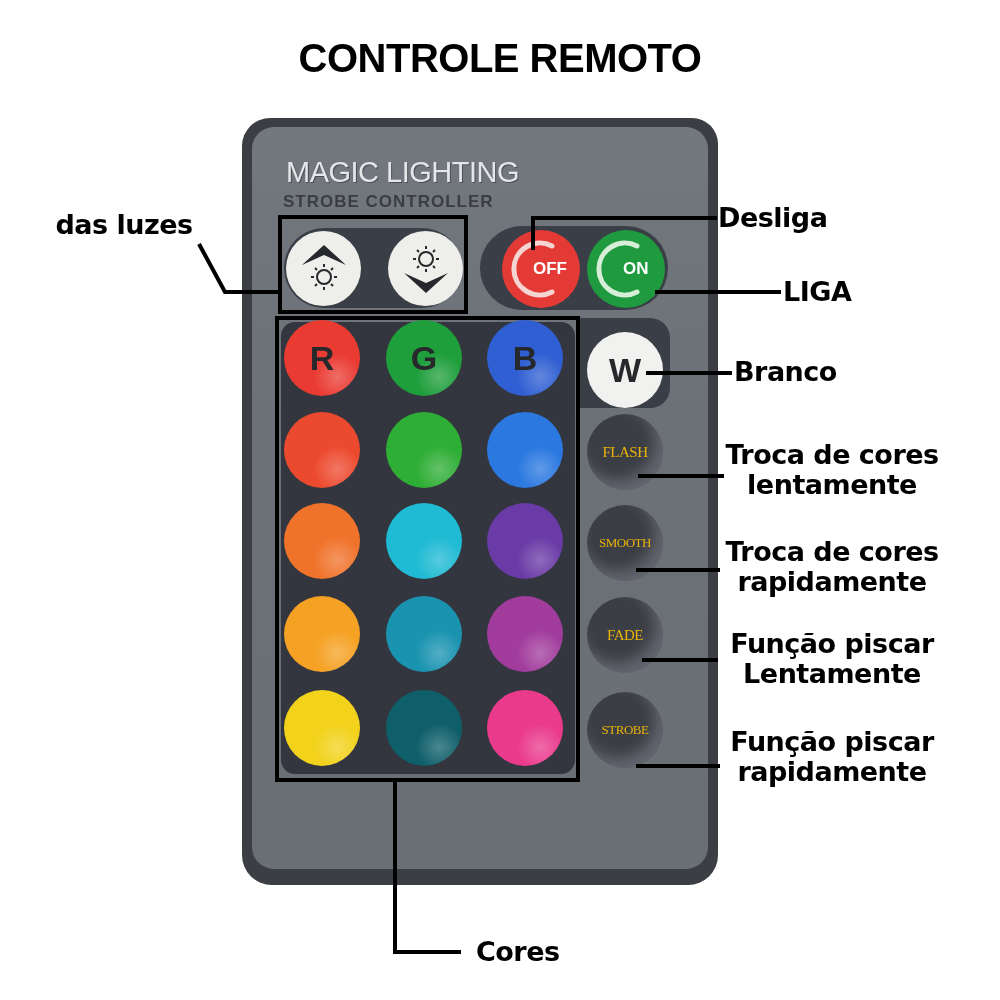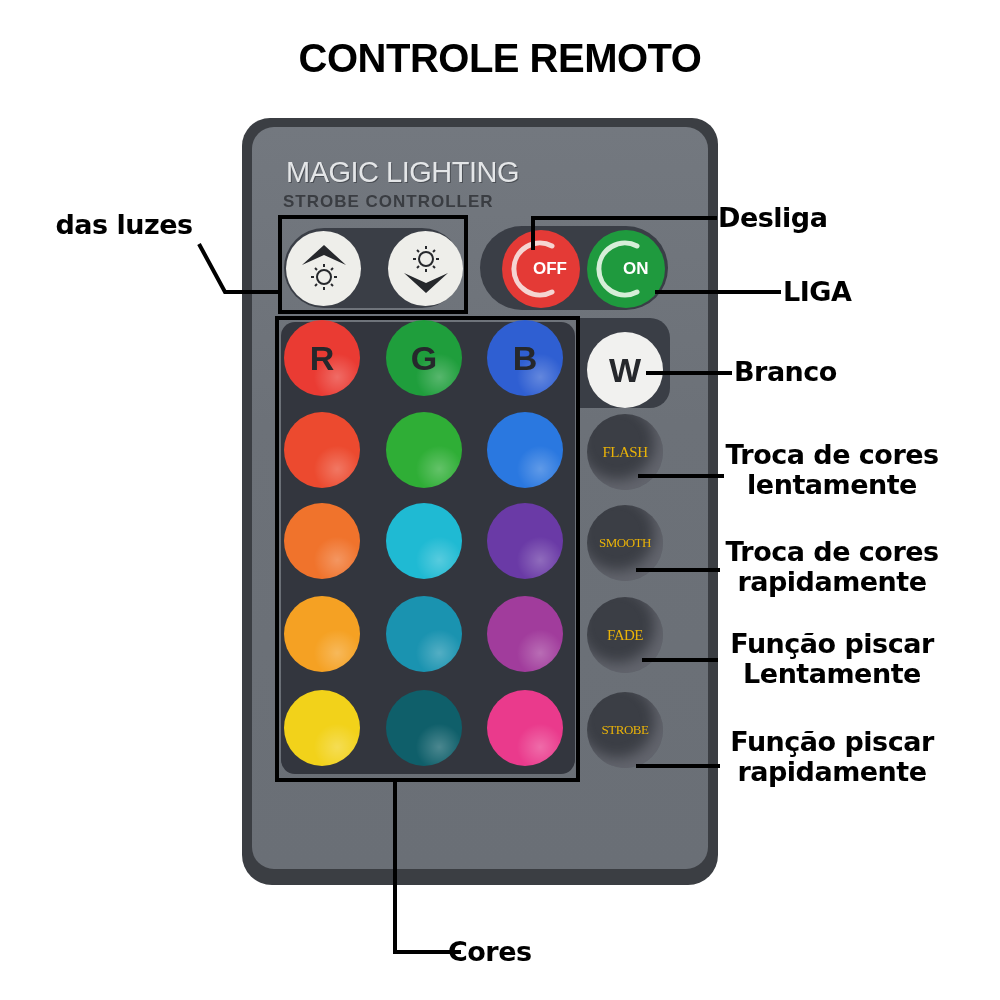--- a/index.html
+++ b/index.html
@@ -165,13 +165,13 @@
   <div>rapidamente</div>
 </div>
 <div class="label" style="left:710px;top:629px;width:244px;">
   <div>Função piscar</div>
   <div>Lentamente</div>
 </div>
 <div class="label" style="left:710px;top:727px;width:244px;">
   <div>Função piscar</div>
   <div>rapidamente</div>
 </div>
-<div class="label" style="left:448px;top:937px;text-align:left;">Cores</div>
+<div class="label" style="left:476px;top:937px;text-align:left;">Cores</div>
 
 </body></html>

